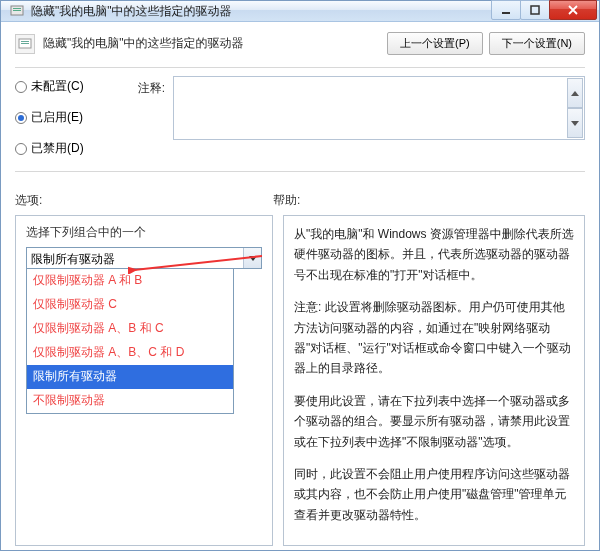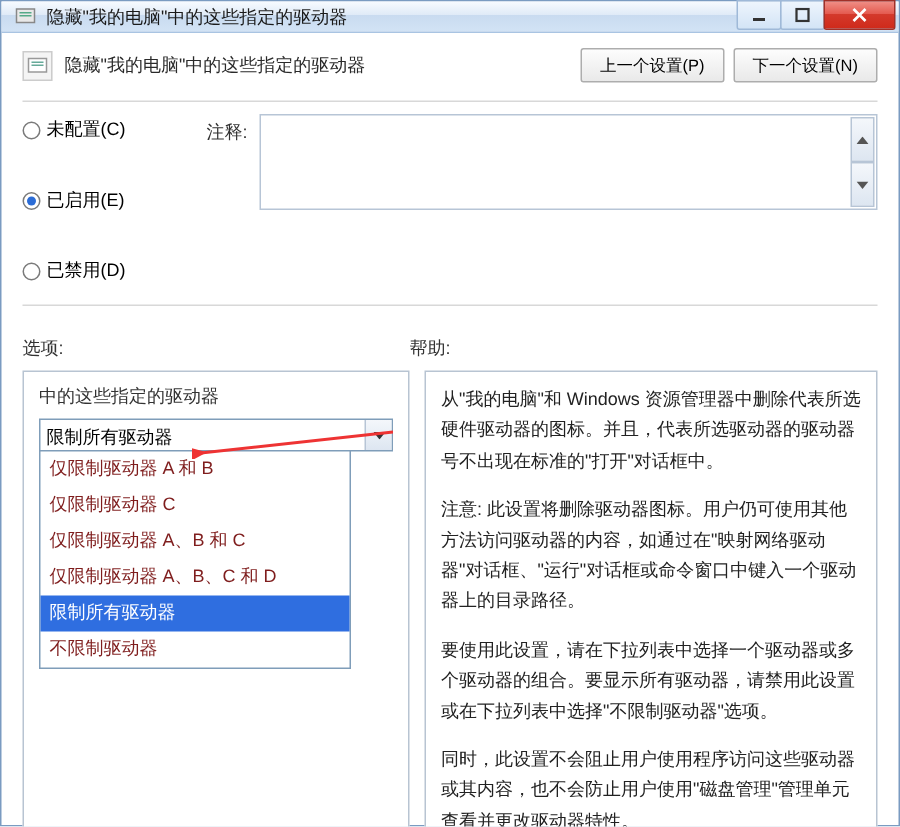--- a/index.html
+++ b/index.html
@@ -15,41 +15,41 @@
     .win-btn svg { display: block; }
     .content { flex: 1; display: flex; flex-direction: column; padding: 10px 14px 10px 14px; }
     .header-row { display: flex; align-items: center; justify-content: space-between; margin-bottom: 8px; }
     .header-left { display: flex; align-items: center; gap: 8px; }
     .header-icon { width: 20px; height: 20px; background: #f4f4f4; border: 1px solid #ccc; display: inline-flex; align-items: center; justify-content: center; }
     .header-text { color: #2a2a2a; }
     .nav-buttons { display: flex; gap: 6px; }
     .btn { padding: 3px 12px; border: 1px solid #adadad; background: linear-gradient(to bottom, #fdfdfd, #e9e9e9); border-radius: 2px; cursor: default; font-size: 11px; min-width: 92px; text-align: center; }
     .hr { height: 1px; background: #d8d8d8; margin: 4px 0 8px; }
     .opts { display: flex; gap: 18px; margin-bottom: 10px; }
-    .radio-col { display: flex; flex-direction: column; gap: 30px; padding-top: 2px; width: 78px; }
+    .radio-col { display: flex; flex-direction: column; gap: 14px; padding-top: 2px; width: 78px; }
     .radio-row { display: flex; align-items: center; gap: 4px; }
     .radio { width: 12px; height: 12px; border-radius: 50%; border: 1px solid #7a7a7a; background: #fff; display: inline-flex; align-items: center; justify-content: center; }
     .radio.sel::after { content: ""; width: 6px; height: 6px; border-radius: 50%; background: #2b6cd6; display: block; }
     .fields-col { flex: 1; display: flex; flex-direction: column; gap: 6px; }
     .field-row { display: flex; align-items: flex-start; gap: 8px; }
     .field-label { width: 54px; text-align: right; padding-top: 4px; color: #333; }
     .textarea { flex: 1; height: 64px; border: 1px solid #b7c5d6; background: #fff; position: relative; }
     .textarea .spin { position: absolute; right: 1px; top: 1px; bottom: 1px; width: 16px; display: flex; flex-direction: column; }
     .spinbtn { flex: 1; border: 1px solid #b7c5d6; background: linear-gradient(#f4f7fb, #dde6f1); display: flex; align-items: center; justify-content: center; }
     .platform-input { flex: 1; height: 24px; border: 1px solid #b7c5d6; background: #fff; display: flex; align-items: center; padding: 0 6px; position: relative; color: #333; }
     .platform-input .spin { position: absolute; right: 1px; top: 1px; bottom: 1px; width: 16px; display: flex; flex-direction: column; }
     .mid-labels { display: flex; margin: 12px 0 6px; }
     .mid-labels .lbl { color: #333; }
     .mid-split { display: flex; gap: 10px; flex: 1; min-height: 0; position: relative; }
     .panel { flex: 1; border: 1px solid #b8c4d2; background: #fff; padding: 8px 10px; overflow: auto; position: relative; }
     .panel.left { flex: 0 0 248px; overflow: visible; }
     .combo { width: 236px; height: 22px; border: 1px solid #7f9db9; background: #fff; display: flex; align-items: flex-end; justify-content: space-between; padding-left: 4px; margin-top: 6px; position: relative; }
     .combo .arrow { width: 18px; height: 100%; border-left: 1px solid #b7c5d6; background: linear-gradient(#f4f7fb, #dde6f1); display: flex; align-items: center; justify-content: center; }
     .dropdown { position: absolute; top: 100%; left: -1px; width: 208px; border: 1px solid #7f9db9; background: #fff; z-index: 10; }
-    .dropdown .opt { padding: 3px 6px 4px; color: #7f1d1d; }
+    .dropdown .opt { padding: 3px 6px 4px; color: #ef4444; }
     .dropdown .opt.hl { background: #2f6ee0; color: #fff; }
     .left-caption { color: #333; }
     .help p { margin-bottom: 12px; line-height: 1.7; color: #222; }
     .arrow-annot { position: absolute; left: 112px; top: 30px; width: 134px; height: 28px; pointer-events: none; z-index: 20; }
   </style>
 </head>
 <body>
 
 <div class="window">
   <div class="titlebar">
@@ -139,21 +139,21 @@
 
     <div class="hr"></div>
 
     <div class="mid-labels">
       <div class="lbl" style="width:258px">选项:</div>
       <div class="lbl">帮助:</div>
     </div>
 
     <div class="mid-split">
       <div class="panel left">
-        <div class="left-caption">中的这些指定的驱动器</div>
+        <div class="left-caption">选择下列组合中的一个</div>
         <div class="combo">
           <span>限制所有驱动器</span>
           <span class="arrow">
               <svg width="8" height="5">
                 <path d="M4 5 L8 0 L0 0 Z" fill="#333"></path>
               </svg>
             </span>
           <div class="dropdown">
             <div class="opt">仅限制驱动器 A 和 B</div>
             <div class="opt">仅限制驱动器 C</div>

